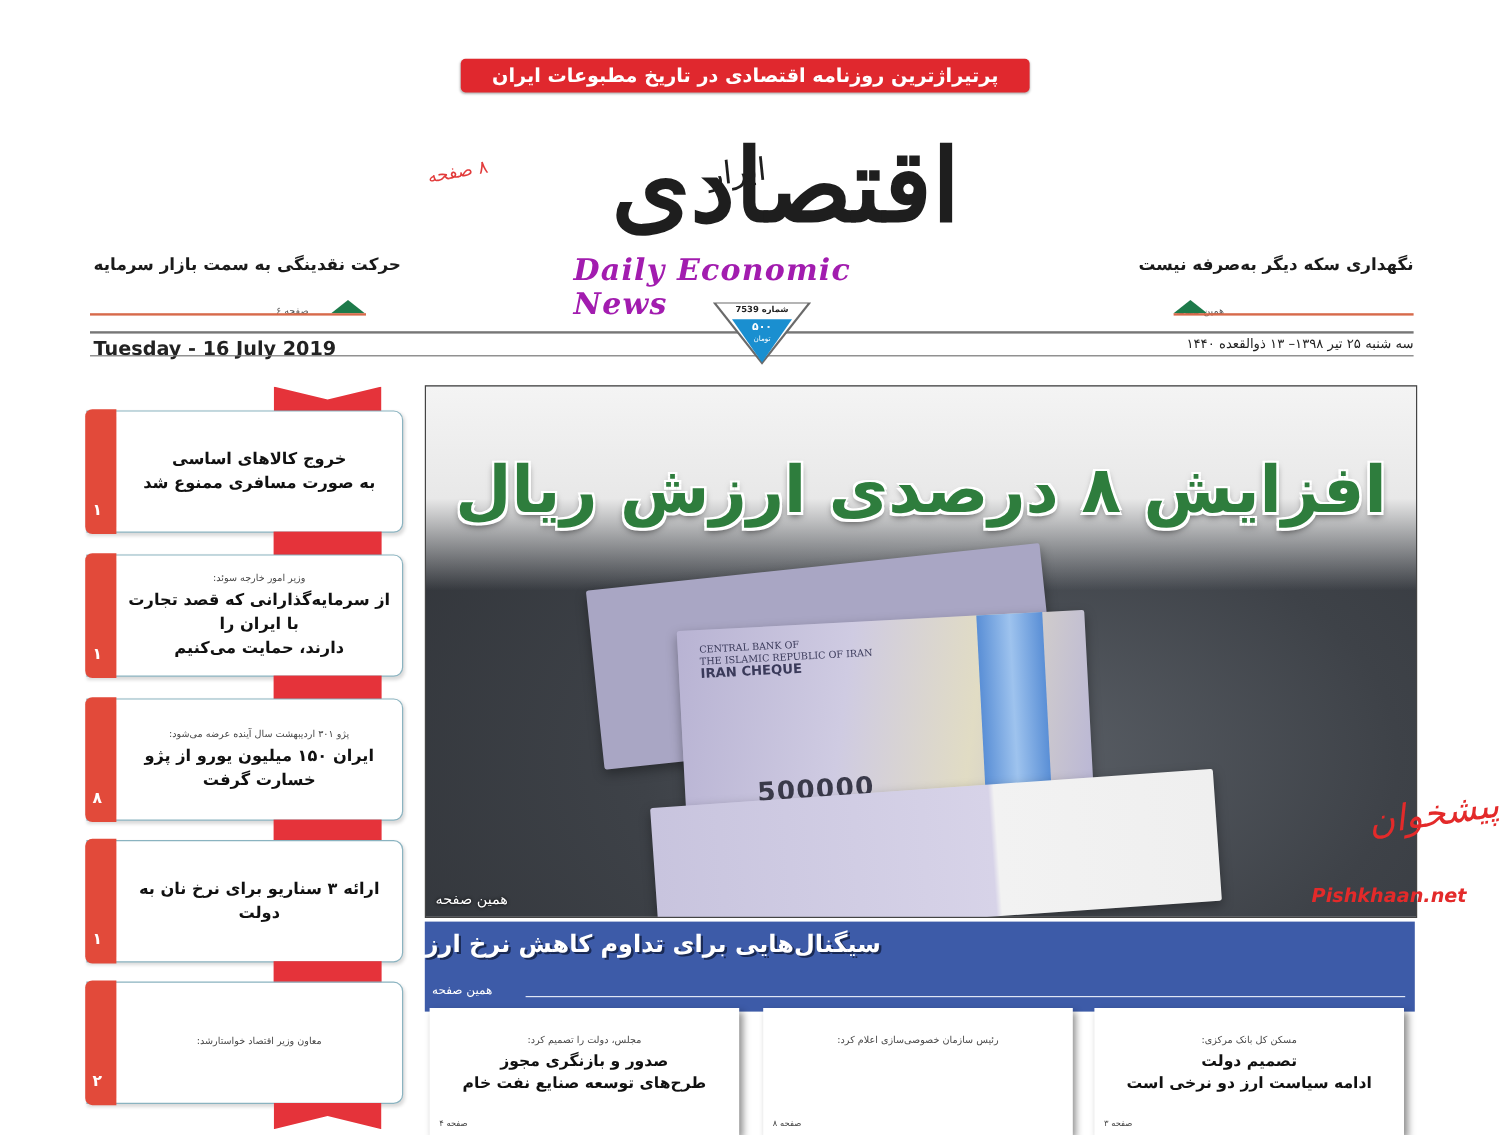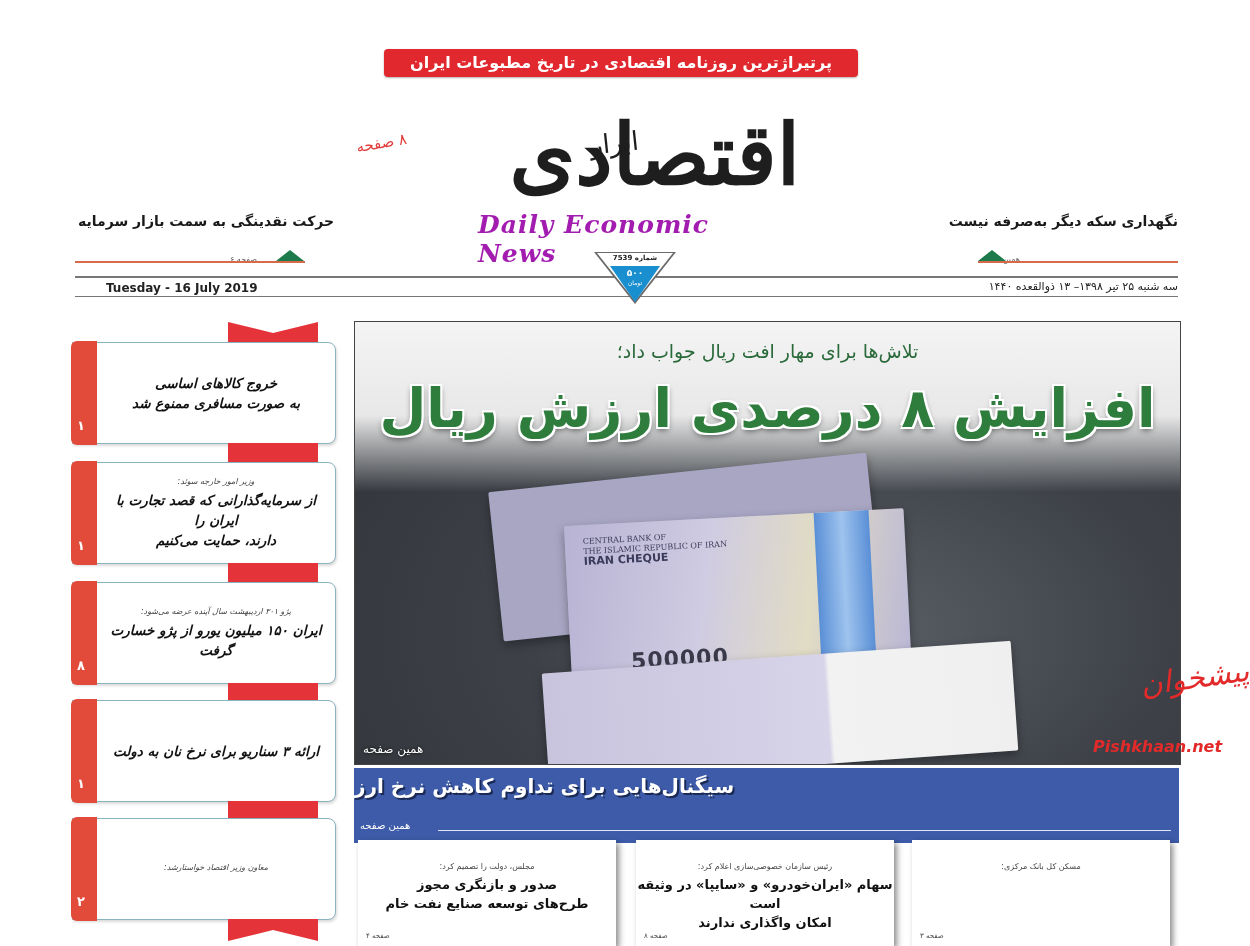--- a/index.html
+++ b/index.html
@@ -25,21 +25,21 @@
   
   .teaser-right { right:72px; top:213px; font-size:14px; font-weight:bold; direction:rtl; }
   .teaser-left { left:78px; top:213px; font-size:14px; font-weight:bold; direction:rtl; }
   .teaser-page { font-size:8px; color:#555; direction:rtl; }
   .tri-green { width:0; height:0; border-left:14px solid transparent; border-right:14px solid transparent;
                border-bottom:11px solid #1d7a4a; }
   .orange-line { height:2px; background:#d76a4b; }
 
   
   .rule { left:75px; width:1103px; height:2px; background:#777; }
-  .date-en { left:78px; top:281px; font-size:12px; font-weight:bold; color:#222;margin-left:28px; }
+  .date-en { left:78px; top:281px; font-size:16px; font-weight:bold; color:#222; }
   .date-fa { right:72px; top:280px; font-size:11px; color:#222; direction:rtl; }
 
   
   .badge { left:594px; top:252px; width:82px; height:52px; }
   .badge-tri { position:absolute; left:0; top:0; width:0; height:0;
                border-left:41px solid transparent; border-right:41px solid transparent; border-top:52px solid #6a6a6a; }
   .badge-tri-in { position:absolute; left:3px; top:1px; width:0; height:0;
                border-left:38px solid transparent; border-right:38px solid transparent; border-top:48px solid #ffffff; }
   .badge-blue { position:absolute; left:16px; top:14px; width:0; height:0;
                border-left:25px solid transparent; border-right:25px solid transparent; border-top:36px solid #1a8fd0; }
@@ -49,21 +49,21 @@
 
   
   .ribbon-top { width:90px; height:22px; background:#e5333a; clip-path:polygon(0 0,50% 50%,100% 0,100% 100%,0 100%); }
   .ribbon-mid { width:90px; height:20px; background:#e5333a; }
   .ribbon-bot { width:90px; height:22px; background:#e5333a; clip-path:polygon(0 0,100% 0,100% 100%,50% 50%,0 100%); }
   .box { position:absolute; left:72px; width:262px; height:100px; background:#fff;
          border:1.5px solid #8ab3c0; border-radius:0 8px 8px 0; box-shadow:1px 2px 3px rgba(0,0,0,.15); }
   .box-tab { position:absolute; left:-2px; top:-2px; width:26px; height:104px; background:#e24a3a; border-radius:6px 0 0 6px; }
   .box-num { position:absolute; left:6px; bottom:12px; color:#fff; font-size:13px; font-weight:bold; }
   .box-body { position:absolute; left:28px; right:4px; top:0; bottom:0; display:flex; flex-direction:column;
-              justify-content:center; align-items:center; text-align:center; direction:rtl;font-style:italic; }
+              justify-content:center; align-items:center; text-align:center; direction:rtl; }
   .box-kicker { font-size:8px; color:#444; margin-bottom:4px; }
   .box-title { font-size:13.5px; font-weight:bold; line-height:20px; color:#111; }
 
   
   .photo { left:354px; top:321px; width:825px; height:442px; overflow:hidden;
            background: radial-gradient(ellipse at 60% 70%, #5a5f66 0%, #3e4248 45%, #2e3136 100%); border:1px solid #444; }
   .photo-sky { position:absolute; left:0; top:0; right:0; height:170px;
                background:linear-gradient(#f4f4f4 0%, #e8e8e8 55%, rgba(200,200,200,0) 100%); }
   .bill { position:absolute; border-radius:2px; box-shadow:0 4px 10px rgba(0,0,0,.35); }
   .bill-main { left:213px; top:195px; width:340px; height:165px; transform:rotate(-3deg);
@@ -202,21 +202,20 @@
   <div class="bill bill-main">
     <div class="bill-band"></div>
     <div class="bill-text">
       <span>CENTRAL BANK OF</span><br>
       <span>THE ISLAMIC REPUBLIC OF IRAN</span><br>
       <b>IRAN CHEQUE</b>
     </div>
     <div class="bill-val">500000</div>
   </div>
   <div class="bill bill-front"></div>
-  <div class="photo-kicker">تلاش‌ها برای مهار افت ریال جواب داد؛</div>
   <div class="photo-headline">افزایش ۸ درصدی ارزش ریال</div>
   <div class="photo-page">همین صفحه</div>
 </div>
 
 <div class="abs wm-fa">پیشخوان</div>
 <div class="abs wm-en">Pishkhaan.net</div>
 
 <div class="abs blue">
   <div class="blue-title">سیگنال‌هایی برای تداوم کاهش نرخ ارز</div>
   <div class="blue-page">همین صفحه</div>
@@ -227,23 +226,23 @@
   <div class="card-body">
     <div class="card-kicker">مجلس، دولت را تصمیم کرد:</div>
     <div class="card-title"><span>صدور و بازنگری مجوز</span><br><span>طرح‌های توسعه صنایع نفت خام</span></div>
   </div>
   <div class="card-page">صفحه ۴</div>
 </div>
 
 <div class="card" style="left:636px;">
   <div class="card-body">
     <div class="card-kicker">رئیس سازمان خصوصی‌سازی اعلام کرد:</div>
-    <div class="card-title"><span>سهام «ایران‌خودرو» و «سایپا» در وثیقه است</span><br><span>امکان واگذاری ندارند</span></div>
   </div>
   <div class="card-page">صفحه ۸</div>
 </div>
 
 <div class="card" style="left:912px;">
   <div class="card-body">
     <div class="card-kicker">مسکن کل بانک مرکزی:</div>
+    <div class="card-title"><span>تصمیم دولت</span><br><span>ادامه سیاست ارز دو نرخی است</span></div>
   </div>
   <div class="card-page">صفحه ۳</div>
 </div>
 
 </body></html>

